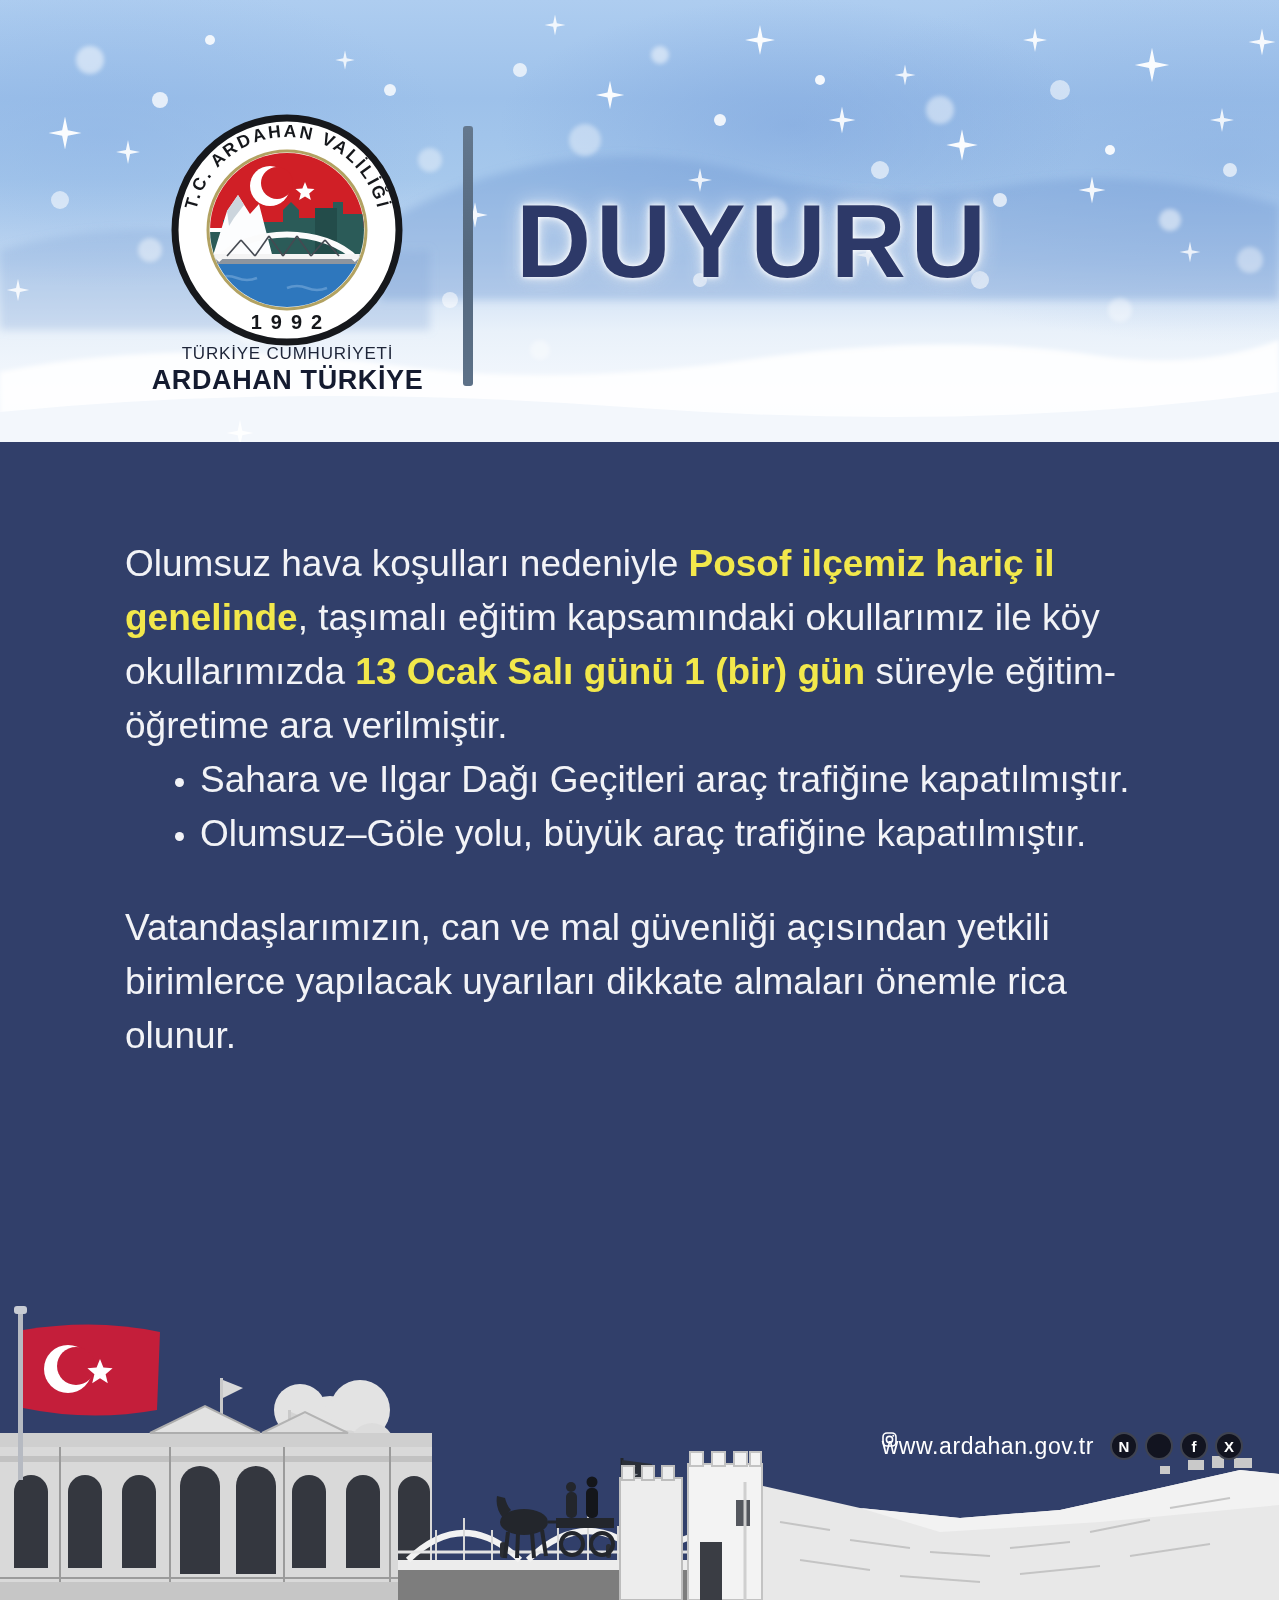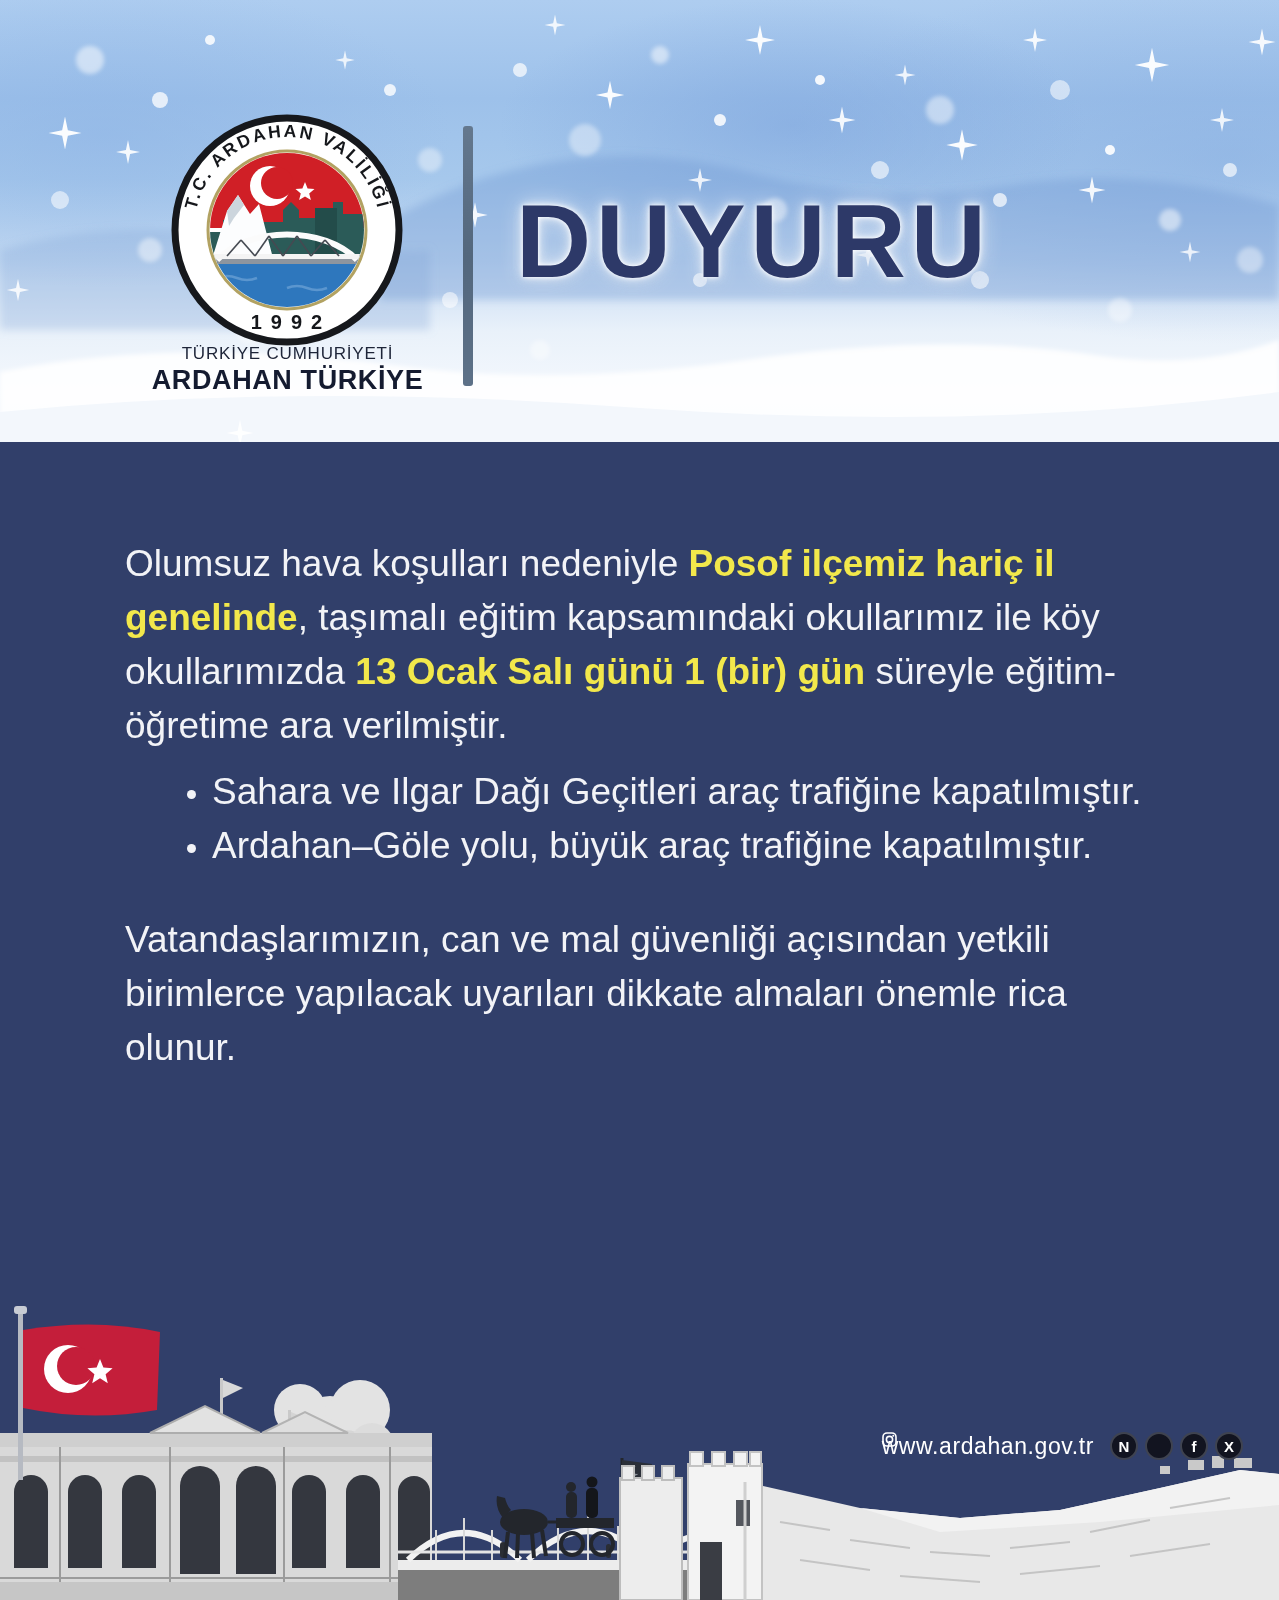--- a/index.html
+++ b/index.html
@@ -41,21 +41,21 @@
   
   .announcement{
     position:absolute;top:442px;left:0;width:1279px;height:1153px;
     background:#313f6a;color:#f2f3f7;
     padding:95px 109px 0 125px;
   }
   .para{font-size:37px;line-height:54px;margin:0;font-weight:400;}
   .seg-highlight{color:#f2e84b;font-weight:700;}
   .seg-bold{font-weight:700;}
   .also{font-size:37px;line-height:54px;margin:45px 0 0 0;}
-  ul.bullets{margin:12px;padding:0 0 0 75px;}
+  ul.bullets{margin:0;padding:0 0 0 75px;}
   ul.bullets li{
     font-size:37px;line-height:54px;list-style:disc outside;margin:0;
   }
   ul.bullets li::marker{color:#f2f3f7;font-size:30px;}
   .closing{margin-top:40px;}
   
   .scene{position:absolute;left:0;bottom:0;width:1279px;height:340px;}
   .scene svg{position:absolute;left:0;top:0;}
   .website-row{
     position:absolute;right:36px;top:172px;display:flex;align-items:center;gap:16px;
@@ -205,21 +205,21 @@
 
     <div class="divider"></div>
 
     <h1 class="title">DUYURU</h1>
   </header>
 
   <main class="announcement">
     <p class="para"><span>Olumsuz hava koşulları nedeniyle </span><span class="seg-highlight">Posof ilçemiz hariç il genelinde</span><span>, taşımalı eğitim kapsamındaki okullarımız ile köy okullarımızda </span><span class="seg-highlight">13 Ocak Salı günü 1 (bir) gün</span><span> süreyle eğitim-öğretime ara verilmiştir.</span></p>
     <ul class="bullets">
         <li>Sahara ve Ilgar Dağı Geçitleri araç trafiğine kapatılmıştır.</li>
-        <li>Ardahan–Göle yolu, büyük araç trafiğine kapatılmıştır.</li>
+        <li>Olumsuz–Göle yolu, büyük araç trafiğine kapatılmıştır.</li>
       </ul>
     <p class="para closing">Vatandaşlarımızın, can ve mal güvenliği açısından yetkili birimlerce yapılacak uyarıları dikkate almaları önemle rica olunur.</p>
   </main>
 
   <footer class="scene">
     <svg width="1279" height="340" viewBox="0 0 1279 340">
 
       <g>
 
         <g fill="#e3e3e3">

